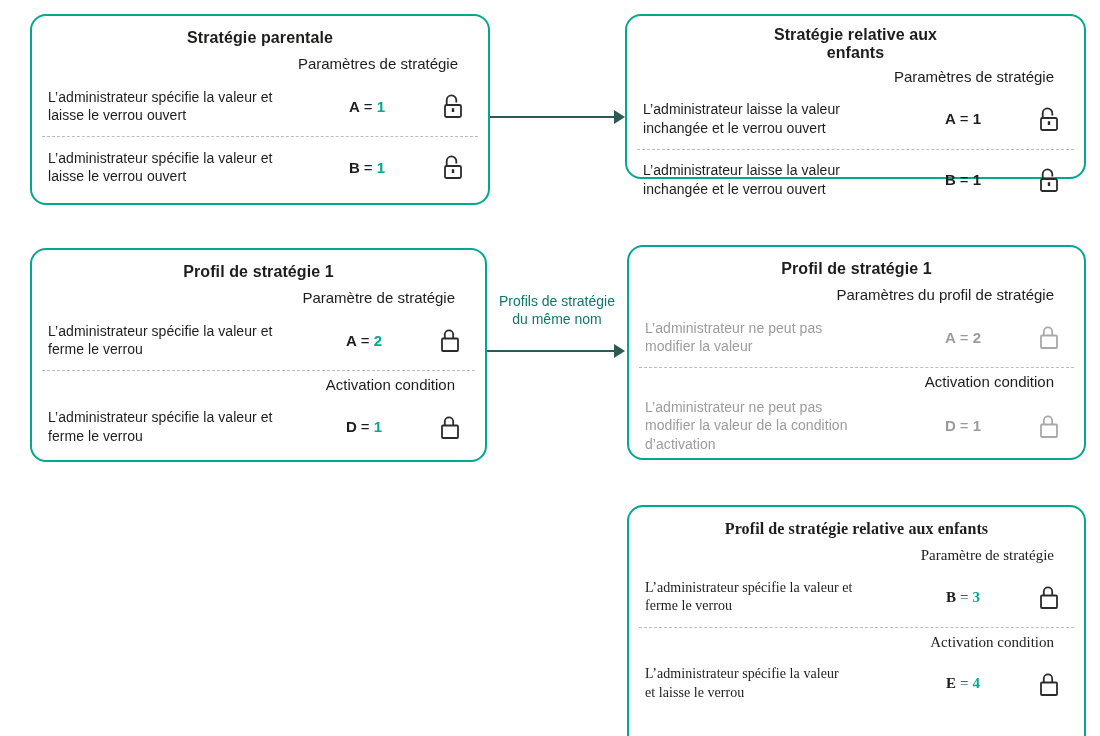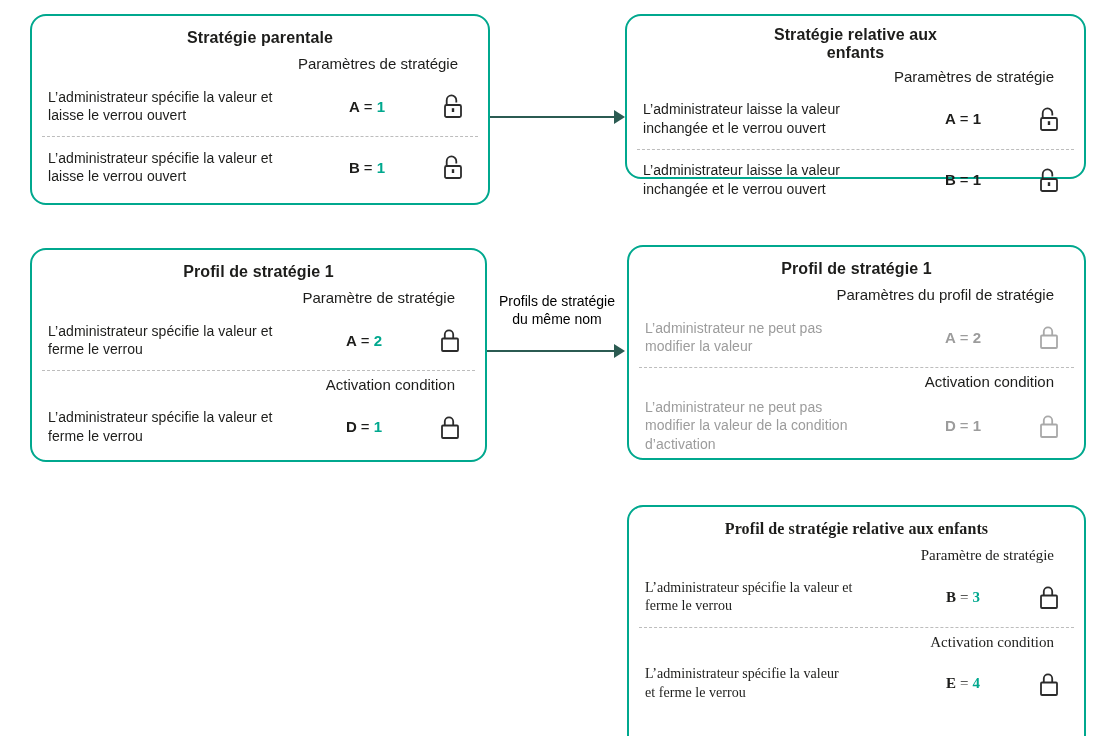--- a/index.html
+++ b/index.html
@@ -52,21 +52,21 @@
     position:absolute;width:0;height:0;
     border-top:7px solid transparent;border-bottom:7px solid transparent;
     border-left:11px solid #2b5b52;
   }
   #arrow1-line{left:490px;top:115.5px;width:126px;}
   #arrow1-head{left:614px;top:110px;}
   #arrow2-line{left:487px;top:349.5px;width:129px;}
   #arrow2-head{left:614px;top:344px;}
   .arrow-label{
     position:absolute;left:477px;top:292px;width:160px;text-align:center;
-    font-size:14px;line-height:1.3;white-space:pre-line;color:#000000;
+    font-size:14px;line-height:1.3;white-space:pre-line;color:#0f766e;
   }
 </style>
 </head>
 <body>
 
 <svg width="0" height="0" style="position:absolute">
   <defs>
     <symbol id="sym-open-lock" viewBox="0 0 22 26">
       <path d="M4.7 12 V7.2 a4.8 4.8 0 0 1 9.6 0 V9.5" stroke-width="1.8"></path>
       <rect x="3" y="12" width="16" height="12" rx="1.5" stroke-width="1.8"></rect>
@@ -217,21 +217,21 @@
       <div class="row-lock lock-black">
         <svg class="lock" width="22" height="26" viewBox="0 0 22 26">
             <use href="#sym-closed-lock"></use>
           </svg>
       </div>
     </div>
     <div class="divider"></div>
     <div class="sec-header">Activation condition</div>
     <div class="row">
       <div class="row-text">L’administrateur spécifie la valeur
-et ferme le verrou</div>
+et laisse le verrou</div>
       <div class="row-value">
         <span class="param">E</span><span class="eq">=</span><span class="num teal">4</span>
       </div>
       <div class="row-lock lock-black">
         <svg class="lock" width="22" height="26" viewBox="0 0 22 26">
             <use href="#sym-closed-lock"></use>
           </svg>
       </div>
     </div>
   </div>

